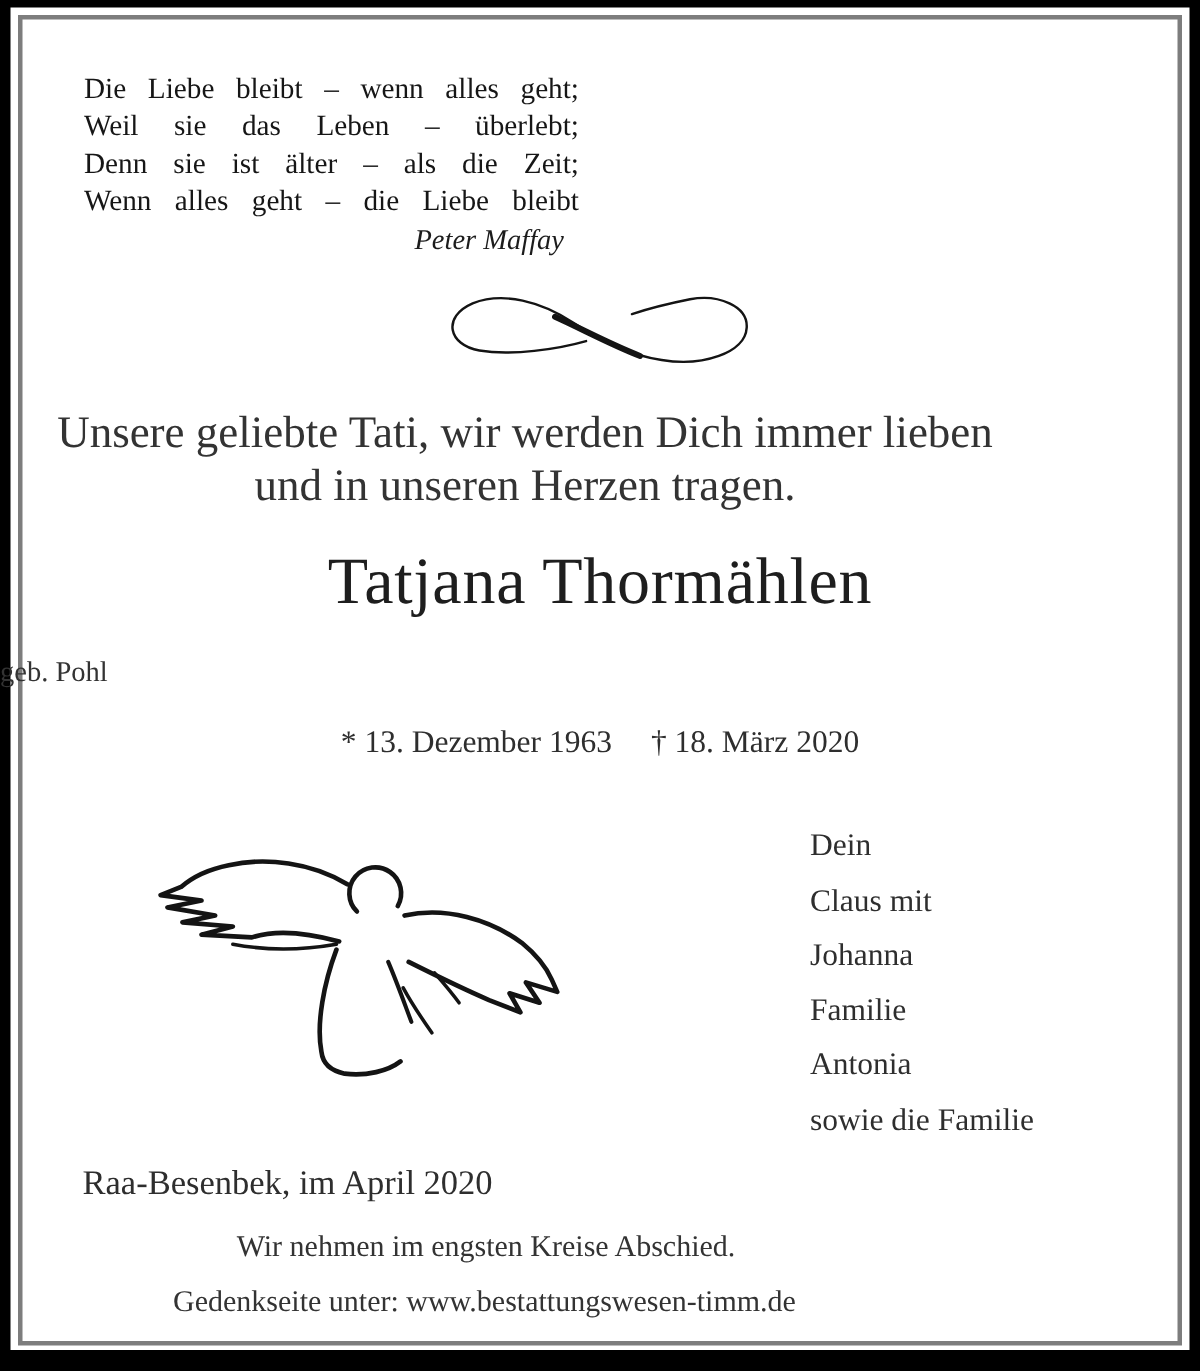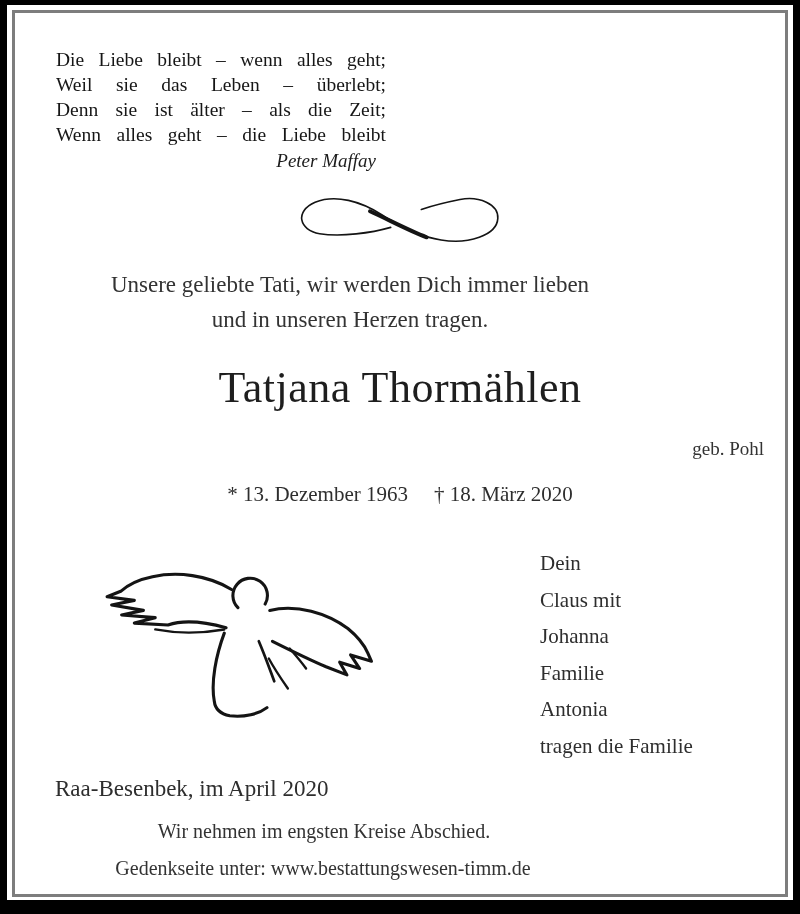--- a/index.html
+++ b/index.html
@@ -32,31 +32,31 @@
   .poem-author {
     left: 56px; top: 150px; width: 330px;
     text-align: right; padding-right: 10px; box-sizing: border-box;
     font-style: italic; font-size: 19px; color: #1c1c1c;
   }
 
   .infinity-wrap { left: 289px; top: 190px; width: 216px; height: 64px; }
 
   .dedication-1, .dedication-2 {
     left: 0; width: 700px; text-align: center;
-    font-size: 23px; color: #333;
+    font-size: 30px; color: #333;
   }
   .dedication-1 { top: 272px; }
   .dedication-2 { top: 307px; }
 
   .deceased-name {
     left: 0; top: 362px; width: 800px; text-align: center;
     font-size: 44px; color: #1e1e1e; letter-spacing: 0.5px;
   }
   .maiden-name {
-    left: 0; top: 438px; width: 764px; text-align: right;
+    left: 0; top: 438px; width: 764px; text-align: left;
     font-size: 19px; color: #333;
   }
   .dates {
     left: 0; top: 482px; width: 800px;
     display: flex; justify-content: center; gap: 26px;
     font-size: 21px; color: #2e2e2e;
   }
 
   .angel-wrap { left: 88px; top: 552px; width: 318px; height: 184px; }
 
@@ -129,18 +129,18 @@
     <path d="M 199,116 C 206,129 213,139 220,149" stroke-width="2.6"></path>
   </svg>
 </div>
 
 <div class="abs mourners">
   <div>Dein</div>
   <div>Claus mit</div>
   <div>Johanna</div>
   <div>Familie</div>
   <div>Antonia</div>
-  <div>tragen die Familie</div>
+  <div>sowie die Familie</div>
 </div>
 
 <div class="abs place-date">Raa-Besenbek, im April 2020</div>
 <div class="abs farewell">Wir nehmen im engsten Kreise Abschied.</div>
 <div class="abs memorial">Gedenkseite unter: www.bestattungswesen-timm.de</div>
 
 </body></html>

